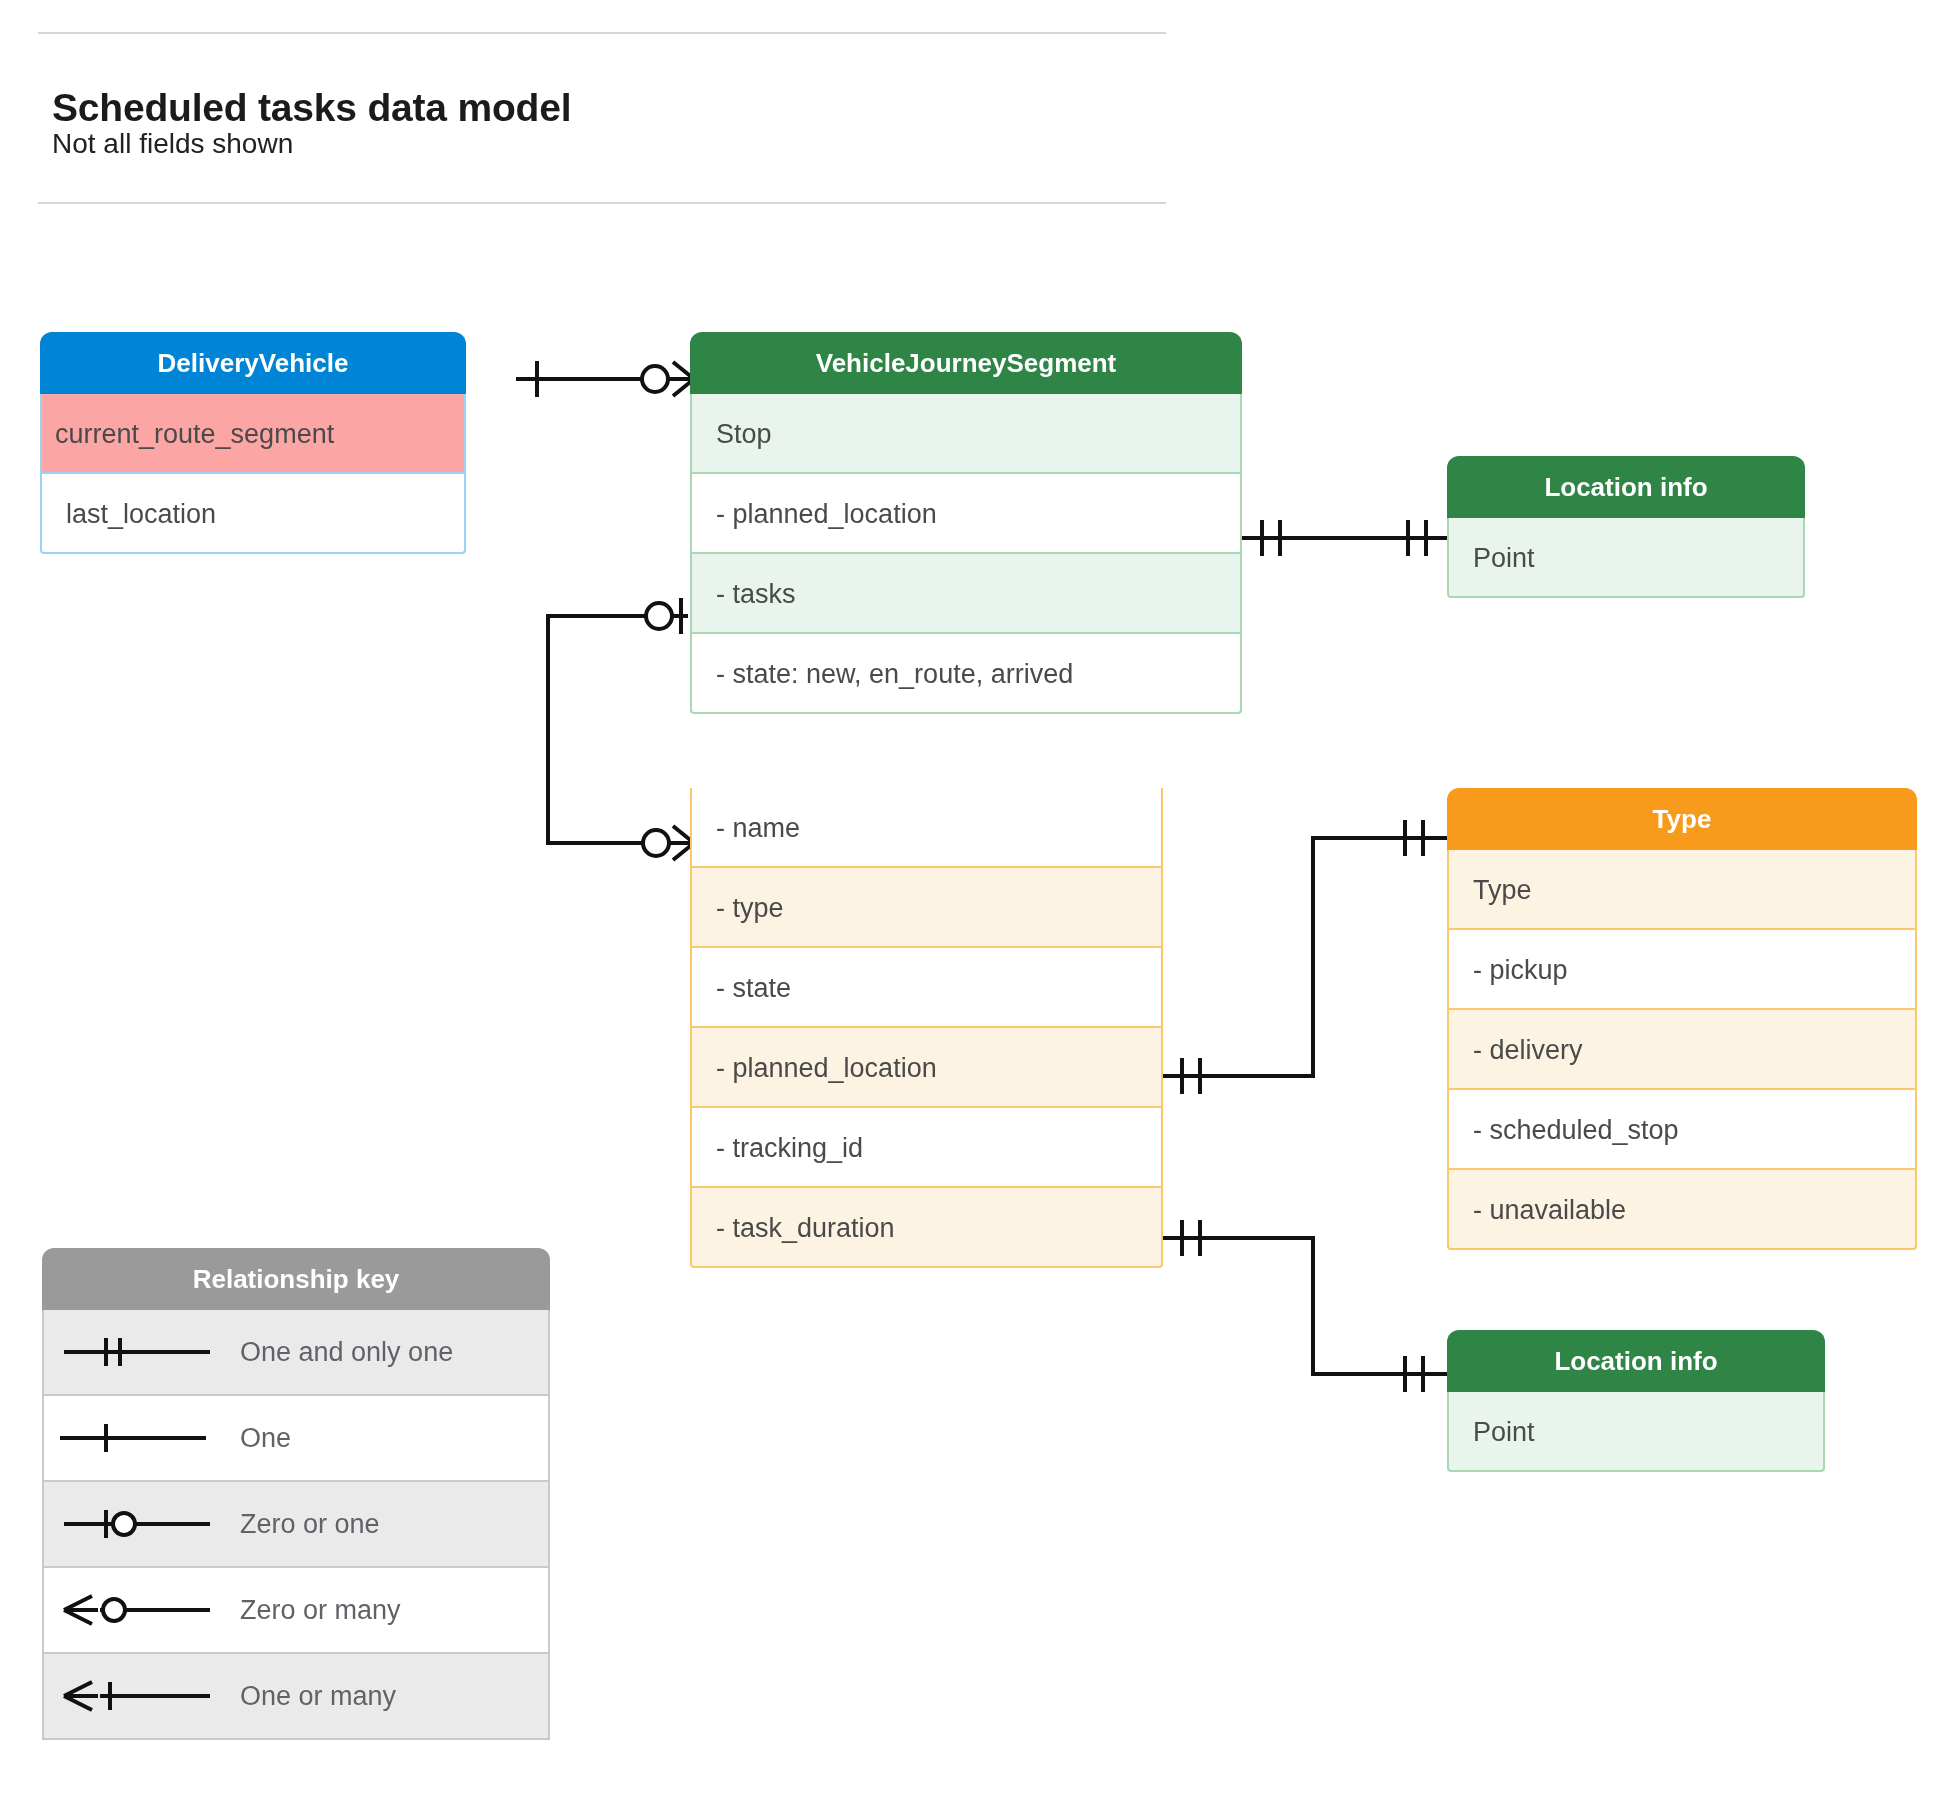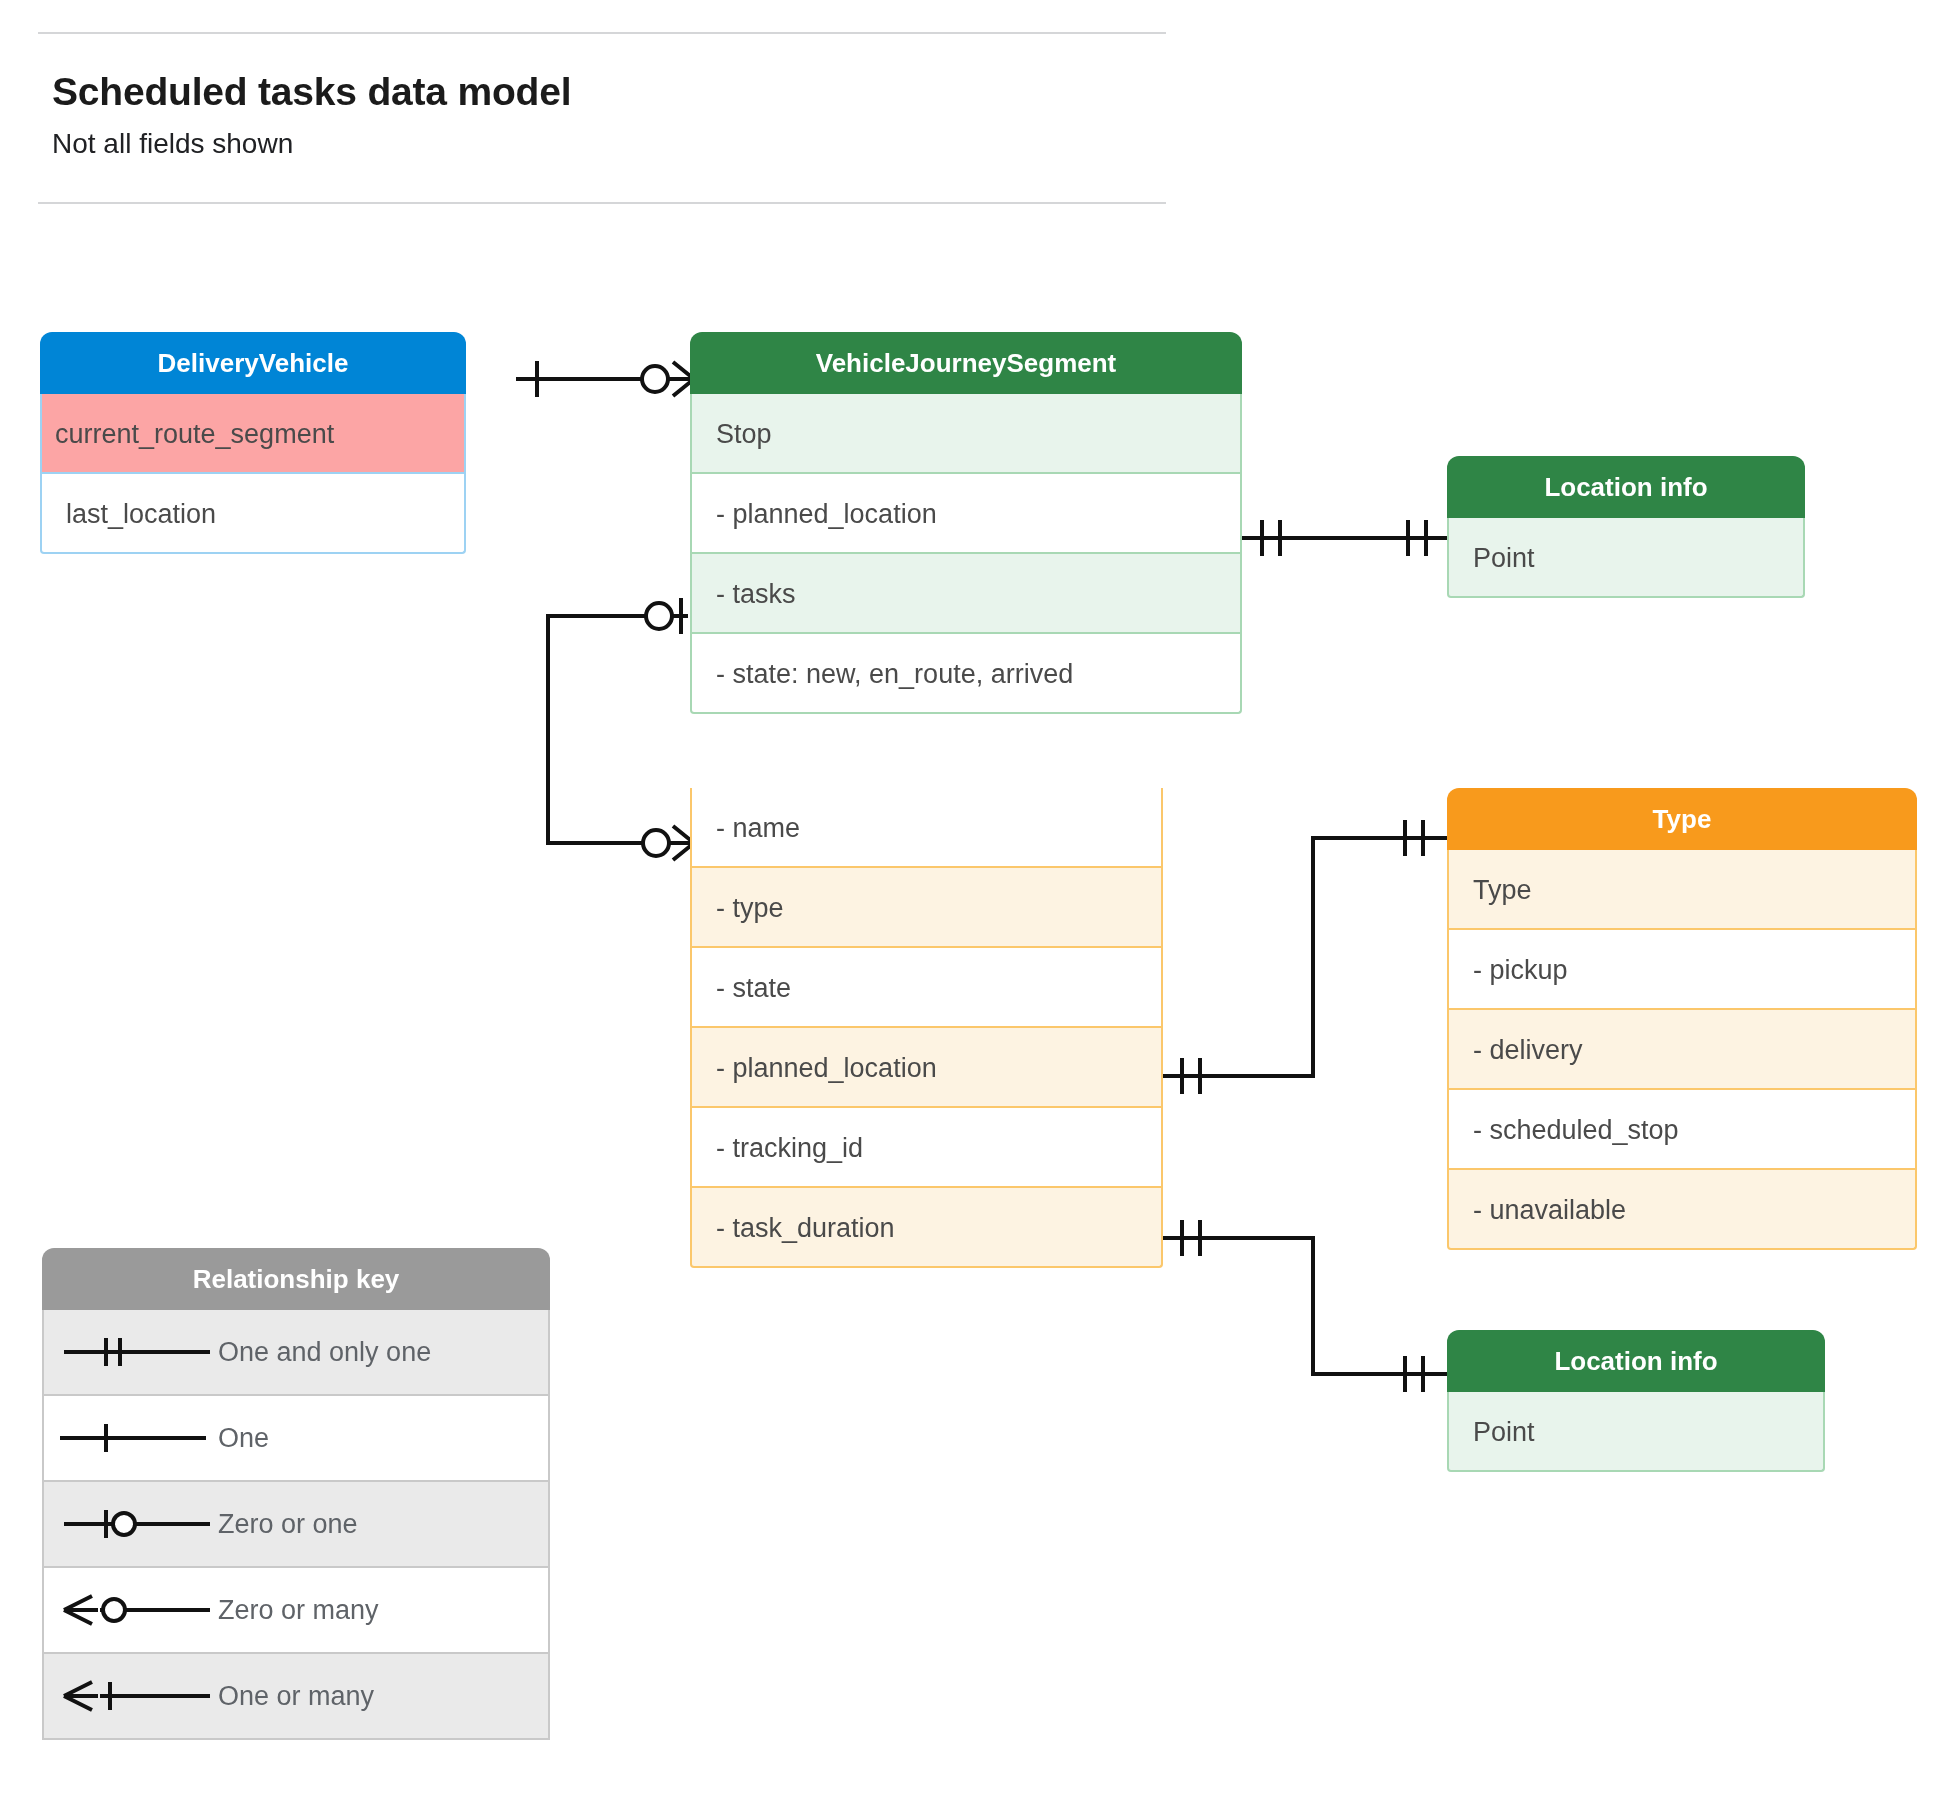--- a/index.html
+++ b/index.html
@@ -10,21 +10,21 @@
     font-family: "Liberation Sans", sans-serif;
     overflow: hidden;
   }
   #canvas { position: relative; width: 1940px; height: 1805px; }
 
   
   .hdr-rule { position: absolute; left: 38px; width: 1128px; height: 2px; background: #d5d6d8; }
   #hdr-rule-top { top: 32px; }
   #hdr-rule-bottom { top: 202px; }
   #page-title {
-    position: absolute; left: 52px; top: 70px;
+    position: absolute; left: 52px; top: 86px;
     font-size: 39px; font-weight: bold; color: #1b1b1b; letter-spacing: -0.2px;
   }
   #page-subtitle {
     position: absolute; left: 52px; top: 128px;
     font-size: 28px; font-weight: normal; color: #202124; text-align: center;
   }
 
   
   .entity { position: absolute; }
   .ent-head {
@@ -65,21 +65,21 @@
 
   
   .legend-row {
     height: 86px;
     border-left: 2px solid #c9c9c9; border-right: 2px solid #c9c9c9; border-bottom: 2px solid #c9c9c9;
     display: flex; align-items: center;
   }
   .legend-row.alt { background: #eaeaea; }
   .legend-row.plain { background: #ffffff; }
   .legend-sym { width: 160px; height: 40px; flex: 0 0 160px; margin-left: 14px; }
-  .legend-lbl { font-size: 27px; color: #5f6368; white-space: nowrap; }
+  .legend-lbl { font-size: 27px; color: #5f6368; margin-left: 22px; white-space: nowrap; }
 
   
   #wires { position: absolute; left: 0; top: 0; width: 1940px; height: 1805px; pointer-events: none; }
   #wires path, #wires line { stroke: #111111; stroke-width: 4; fill: none; }
   #wires circle { stroke: #111111; stroke-width: 4; fill: #ffffff; }
 </style>
 </head>
 <body>
 
 <div id="canvas">

